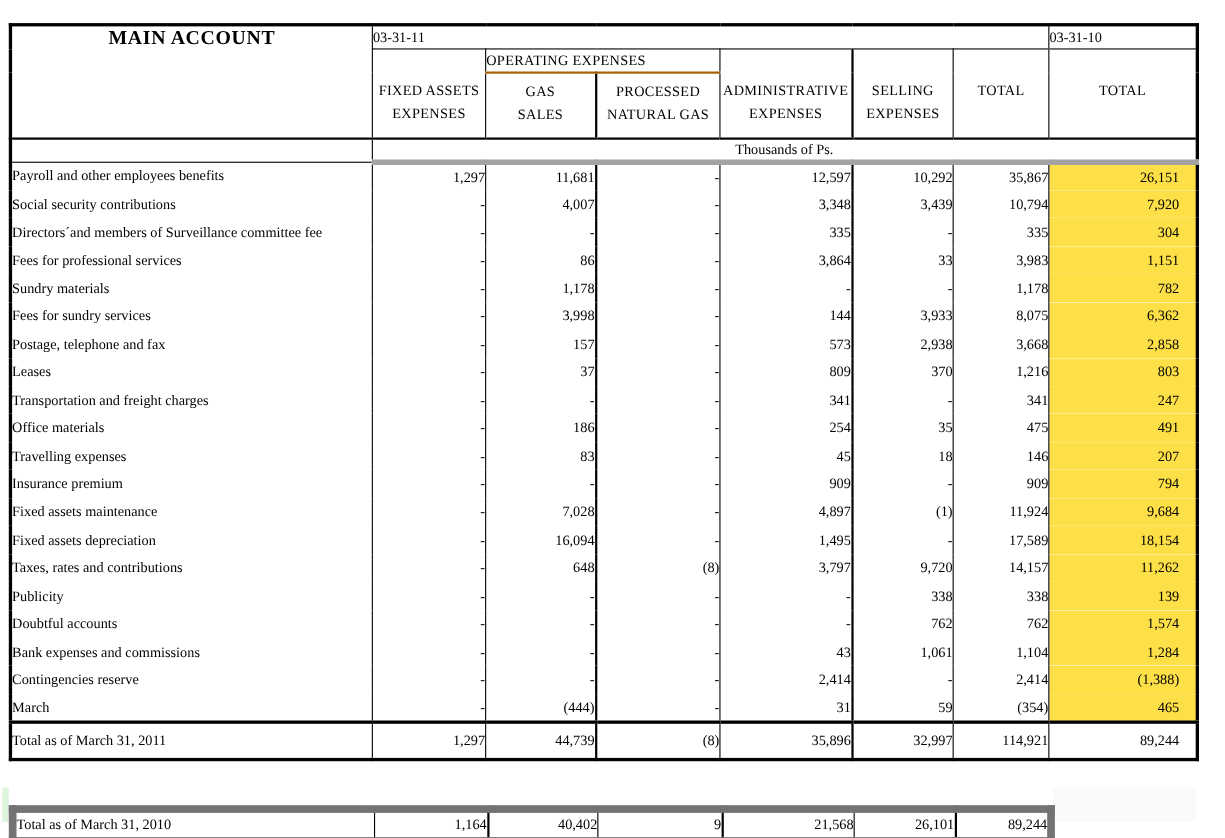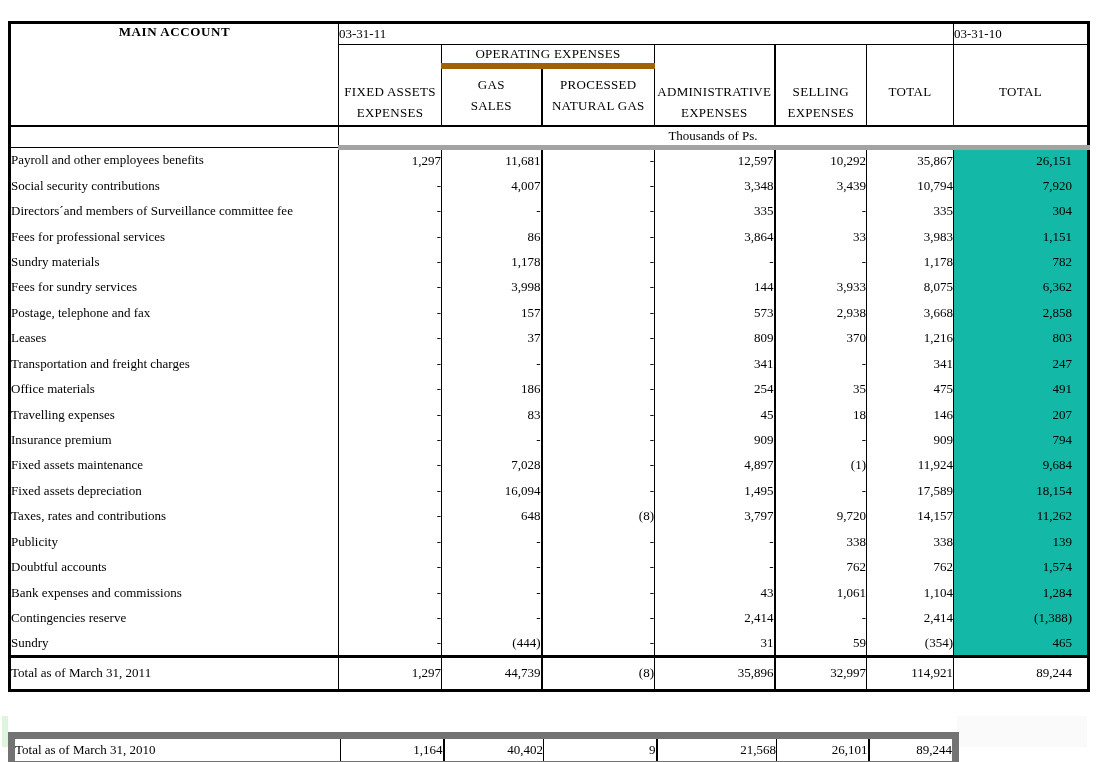--- a/index.html
+++ b/index.html
@@ -31,54 +31,54 @@
   
   .r-date  { height: 22px; }
   .r-op    { height: 21px; }
   .r-sub   { height: 60px; }
   .r-units { height: 22px; }
   .r-total { height: 34px; }
 
   .cell-main-account {
     text-align: center; vertical-align: top;
     padding-top: 30px;
-    font-weight: bold; font-size: 13px; letter-spacing: 0.6px;
+    font-weight: bold; font-size: 18px; letter-spacing: 0.6px;
     border-bottom: 2px solid #000;
   }
   .cell-date {
     text-align: left; font-size: 13px;
     border-bottom: 1px solid #000;
   }
   .hcell {
     text-align: center; letter-spacing: 0.3px;
     vertical-align: top; line-height: 21px;
     border-bottom: 2px solid #000;
   }
   .hcell .hline { display: block; }
-  .hcell.span2 { padding-top: 36px; }   
+  .hcell.span2 { padding-top: 26px; }   
   .hcell.sub   { padding-top: 5px;  }   
   .cell-operating {
-    text-align: center; letter-spacing: 0.3px;
-    border-bottom: 6px solid #a16207;
+    text-align: left; letter-spacing: 0.3px;
+    border-bottom: 2px solid #a16207;
   }
   .cell-units-spacer { border-bottom: 1px solid #000; }
   .cell-units {
     text-align: center; border-bottom: 5px solid #a3a3a3;
   }
 
   
   .lbl {
     text-align: left; padding-left: 3px;
     font-size: 13px;
   }
   .num {
     text-align: right; padding-right: 12px;
     font-size: 13px;
   }
-  .num.c6 { padding-right: 15px; background: #14b8a6; }
+  .num.c6 { padding-right: 15px; background: #fde047; }
 
   .total-row td { border-top: 3px solid #000; }
   .total-row .num.c6 { background: #fff; }
 
   
   .bottom-table {
     position: absolute; left: 8px; top: 732px;
     width: 944px;
     border: 7px solid #737373;
     font-size: 13px;
@@ -344,21 +344,21 @@
         <td class="lbl">Contingencies reserve</td>
         <td class="num c0 bl1">-</td>
         <td class="num c1 bl1">-</td>
         <td class="num c2 bl2">-</td>
         <td class="num c3 bl1">2,414</td>
         <td class="num c4 bl2">-</td>
         <td class="num c5 bl1">2,414</td>
         <td class="num c6 bl1">(1,388)</td>
       </tr>
       <tr style="height: 25.45px;">
-        <td class="lbl">Sundry</td>
+        <td class="lbl">March</td>
         <td class="num c0 bl1">-</td>
         <td class="num c1 bl1">(444)</td>
         <td class="num c2 bl2">-</td>
         <td class="num c3 bl1">31</td>
         <td class="num c4 bl2">59</td>
         <td class="num c5 bl1">(354)</td>
         <td class="num c6 bl1">465</td>
       </tr>
     </tbody>
   <tbody>

